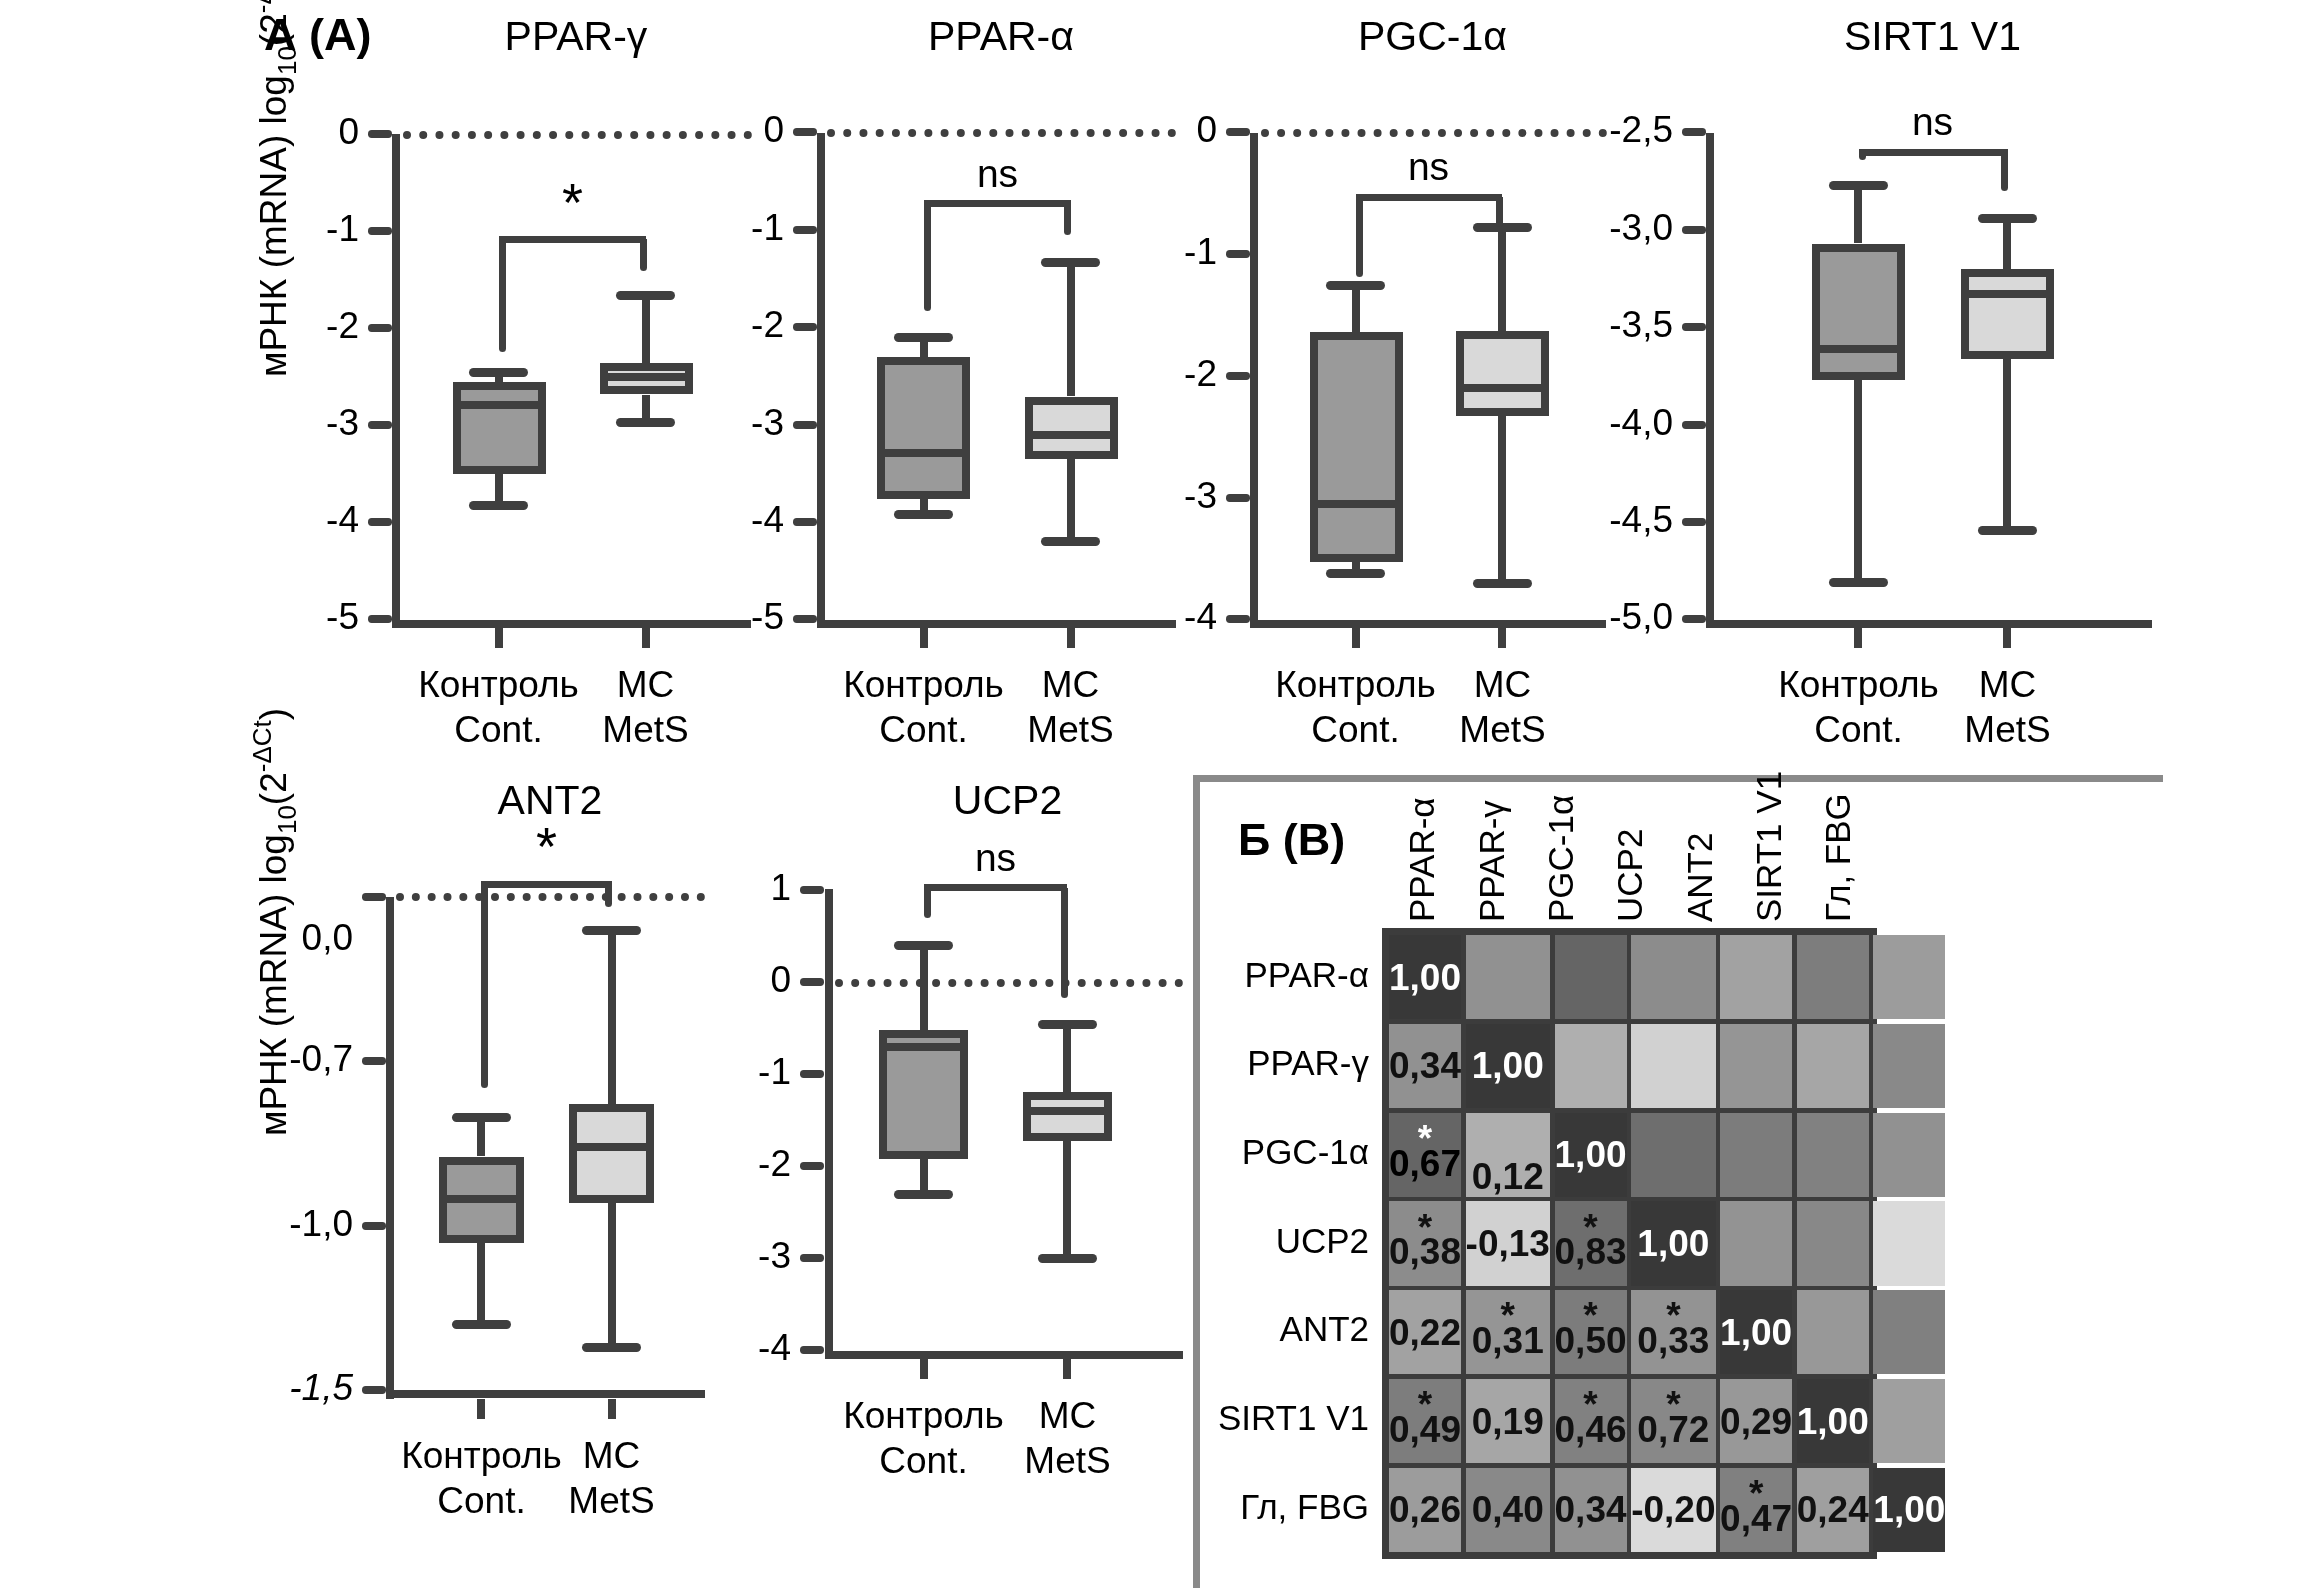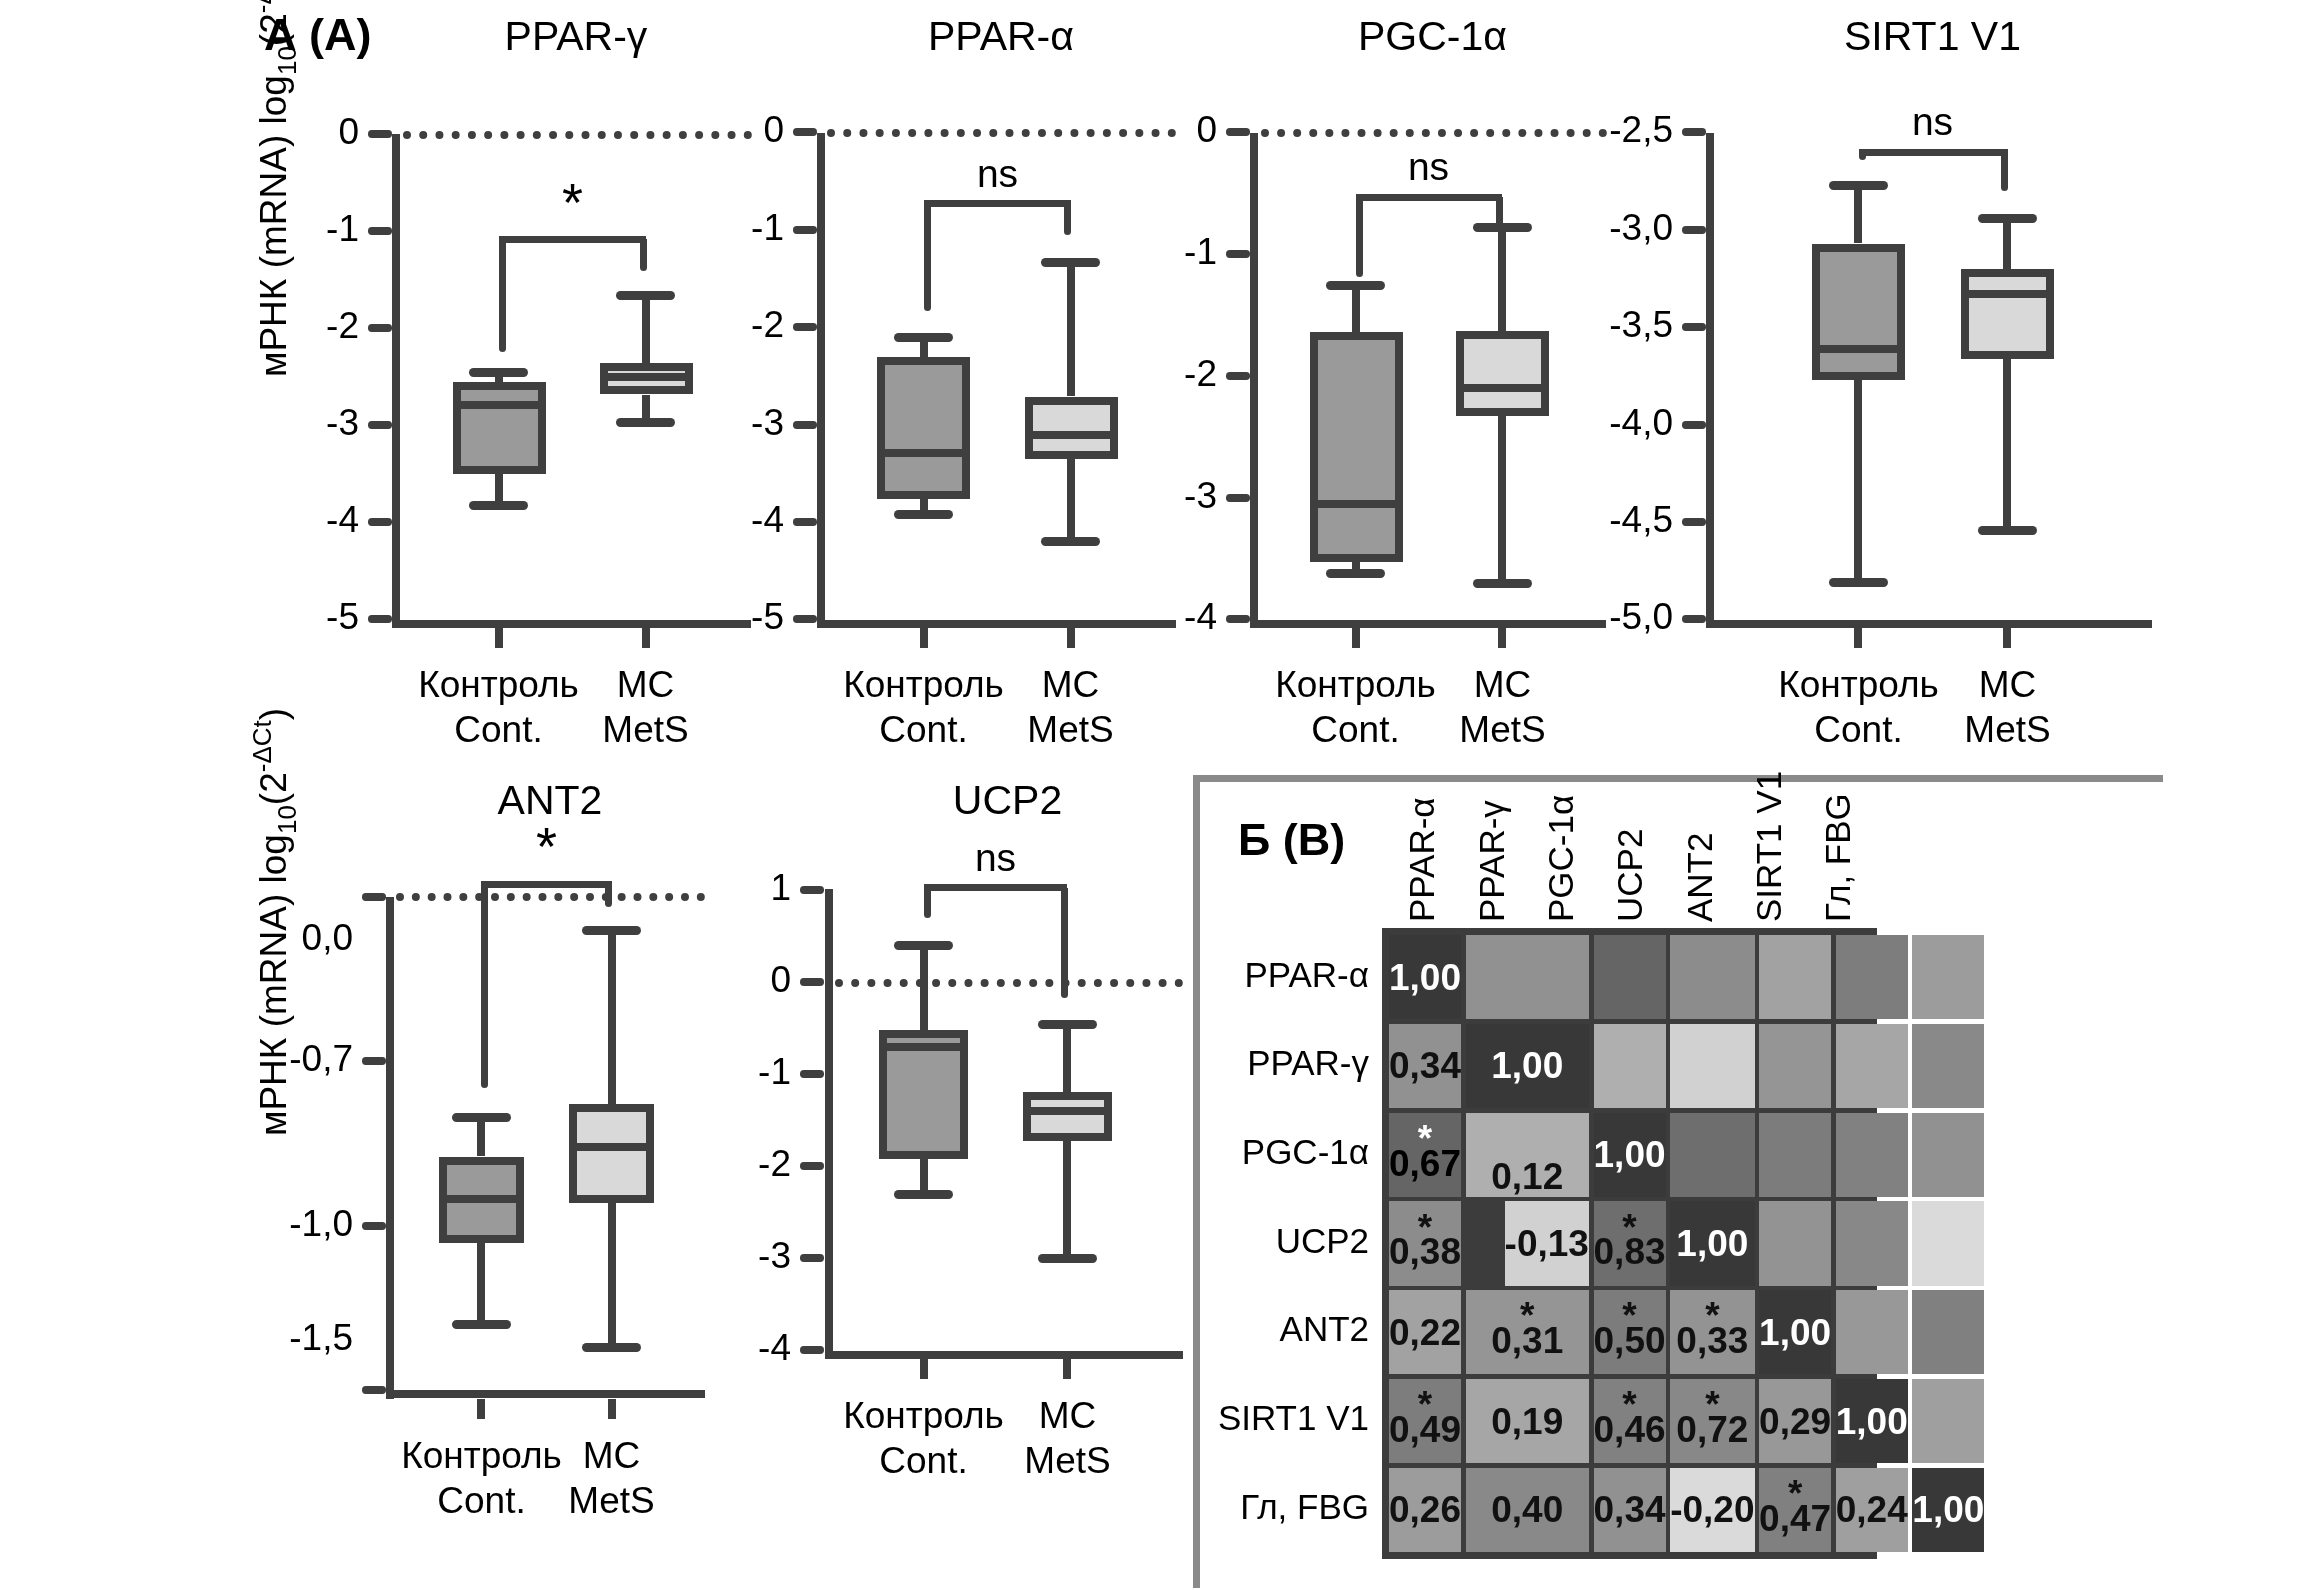--- a/index.html
+++ b/index.html
@@ -221,21 +221,21 @@
       <div class="abs chart-title" style="position: absolute; left: 339px; top: 777px; width: 422px;">ANT2</div>
       <div style="position: absolute; left: 386px; top: 897px; width: 8.3px; height: 502px; background: rgb(63, 63, 63);"></div>
       <div style="position: absolute; left: 386px; top: 1390px; width: 319px; height: 8.3px; background: rgb(63, 63, 63);"></div>
       <div style="position: absolute; left: 362px; top: 893px; width: 24px; height: 8.3px; background: rgb(63, 63, 63); border-radius: 3.7px;"></div>
       <div class="abs tick-label" style="position: absolute; left: 223px; top: 874px; width: 130px; margin-top: 43px;">0,0</div>
       <div style="position: absolute; left: 362px; top: 1057px; width: 24px; height: 8.3px; background: rgb(63, 63, 63); border-radius: 3.7px;"></div>
       <div class="abs tick-label" style="position: absolute; left: 223px; top: 1038px; width: 130px;">-0,7</div>
       <div style="position: absolute; left: 362px; top: 1222px; width: 24px; height: 8.3px; background: rgb(63, 63, 63); border-radius: 3.7px;"></div>
       <div class="abs tick-label" style="position: absolute; left: 223px; top: 1203px; width: 130px;">-1,0</div>
       <div style="position: absolute; left: 362px; top: 1386px; width: 24px; height: 8.3px; background: rgb(63, 63, 63); border-radius: 3.7px;"></div>
-      <div class="abs tick-label" style="position: absolute; left: 223px; top: 1317px; width: 130px;">-1,5</div>
+      <div class="abs tick-label" style="position: absolute; left: 223px; top: 1367px; width: 130px; font-style: italic;">-1,5</div>
       <div class="abs dotted-zero" style="position: absolute; left: 396px; top: 893px; width: 309px; height: 0px;"></div>
       <div style="position: absolute; left: 477px; top: 1117px; width: 8.3px; height: 39px; background: rgb(63, 63, 63);"></div>
       <div style="position: absolute; left: 477px; top: 1242px; width: 8.3px; height: 82px; background: rgb(63, 63, 63);"></div>
       <div style="position: absolute; left: 452px; top: 1113px; width: 59px; height: 9.3px; background: rgb(63, 63, 63); border-radius: 4.6px;"></div>
       <div style="position: absolute; left: 452px; top: 1320px; width: 59px; height: 9.3px; background: rgb(63, 63, 63); border-radius: 4.6px;"></div>
       <div style="position: absolute; left: 439px; top: 1157px; width: 85px; height: 86px; background: rgb(154, 154, 154); border: 8.3px solid rgb(63, 63, 63); box-sizing: border-box;"></div>
       <div style="position: absolute; left: 442px; top: 1195px; width: 78px; height: 8.3px; background: rgb(63, 63, 63);"></div>
       <div style="position: absolute; left: 477px; top: 1399px; width: 8.3px; height: 20.4px; background: rgb(63, 63, 63);"></div>
       <div class="abs cat-label" style="position: absolute; left: 324px; top: 1433px; width: 315px;">
         <div>Контроль</div>
@@ -335,21 +335,21 @@
           <div class="hm-num" style="color: rgb(255, 255, 255);">1,00</div>
         </div>
         <div style="background: rgb(110, 110, 110); display: flex; flex-direction: column; align-items: center; justify-content: center;"></div>
         <div style="background: rgb(124, 124, 124); display: flex; flex-direction: column; align-items: center; justify-content: center;"></div>
         <div style="background: rgb(129, 129, 129); display: flex; flex-direction: column; align-items: center; justify-content: center;"></div>
         <div style="background: rgb(145, 145, 145); display: flex; flex-direction: column; align-items: center; justify-content: center;"></div>
         <div style="background: rgb(140, 140, 140); display: flex; flex-direction: column; align-items: center; justify-content: center;">
           <div class="hm-star" style="color: rgb(17, 17, 17);">*</div>
           <div class="hm-num" style="color: rgb(17, 17, 17);">0,38</div>
         </div>
-        <div style="background: rgb(209, 209, 209); display: flex; flex-direction: column; align-items: center; justify-content: center; margin-left: 39px;">
+        <div style="background: rgb(209, 209, 209); display: flex; flex-direction: column; align-items: center; justify-content: center;">
           <div class="hm-num" style="color: rgb(17, 17, 17);">-0,13</div>
         </div>
         <div style="background: rgb(110, 110, 110); display: flex; flex-direction: column; align-items: center; justify-content: center;">
           <div class="hm-star" style="color: rgb(17, 17, 17);">*</div>
           <div class="hm-num" style="color: rgb(17, 17, 17);">0,83</div>
         </div>
         <div style="background: rgb(56, 56, 56); display: flex; flex-direction: column; align-items: center; justify-content: center;">
           <div class="hm-num" style="color: rgb(255, 255, 255);">1,00</div>
         </div>
         <div style="background: rgb(147, 147, 147); display: flex; flex-direction: column; align-items: center; justify-content: center;"></div>

